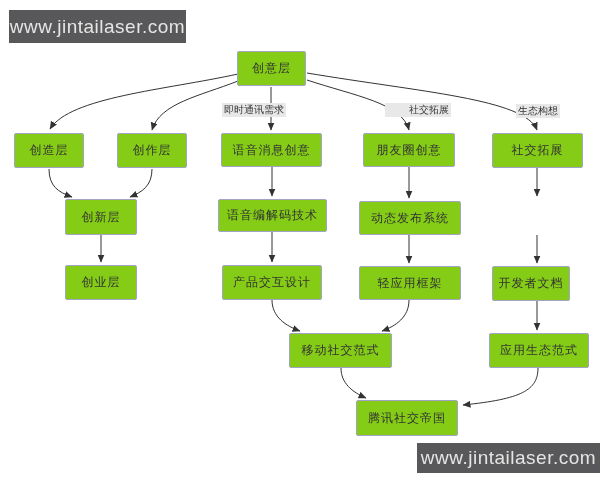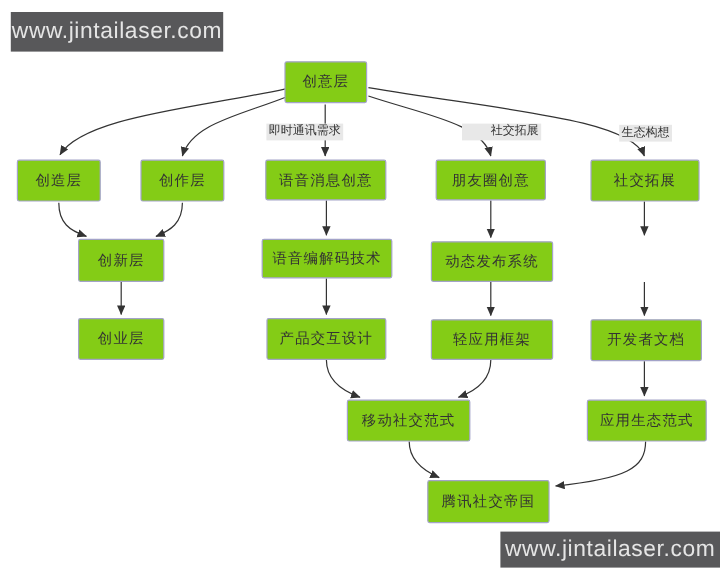--- a/index.html
+++ b/index.html
@@ -59,21 +59,21 @@
   .n-voicemsg      { left: 221px; top: 133px; width: 101px; height: 34px; }
   .n-moments       { left: 363px; top: 133px; width: 92px;  height: 34px; text-align: center; }
   .n-miniprog      { left: 492px; top: 133px; width: 91px;  height: 35px; }
   .n-innovation    { left: 65px;  top: 199px; width: 72px;  height: 36px; text-align: right; }
   .n-codec         { left: 218px; top: 199px; width: 109px; height: 33px; }
   .n-dynamic       { left: 359px; top: 201px; width: 102px; height: 34px; text-align: right; }
   .n-lightapp      { left: 493px; top: 199px; width: 89px;  height: 36px; }
   .n-startup       { left: 65px;  top: 265px; width: 72px;  height: 35px; }
   .n-product       { left: 222px; top: 265px; width: 100px; height: 35px; }
   .n-socialfunc    { left: 359px; top: 266px; width: 102px; height: 34px; }
-  .n-devdoc        { left: 492px; top: 266px; width: 93px;  height: 35px; }
+  .n-devdoc        { left: 492px; top: 266px; width: 78px;  height: 35px; }
   .n-mobilesocial  { left: 289px; top: 333px; width: 103px; height: 35px; }
   .n-appeco        { left: 489px; top: 333px; width: 100px; height: 35px; }
   .n-tencent       { left: 356px; top: 400px; width: 102px; height: 36px; }
 
   .l-im     { left: 222px; top: 103px; }
   .l-social { left: 385px; top: 103px; padding-left: 24px; }
   .l-eco    { left: 516px; top: 104px; }
 </style>
 </head>
 <body>

